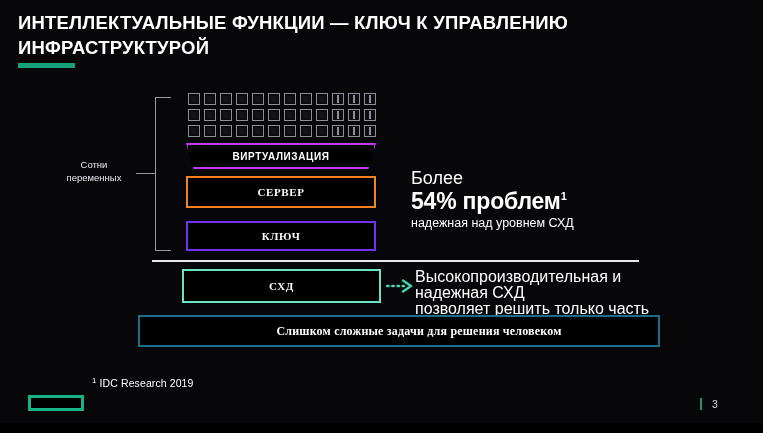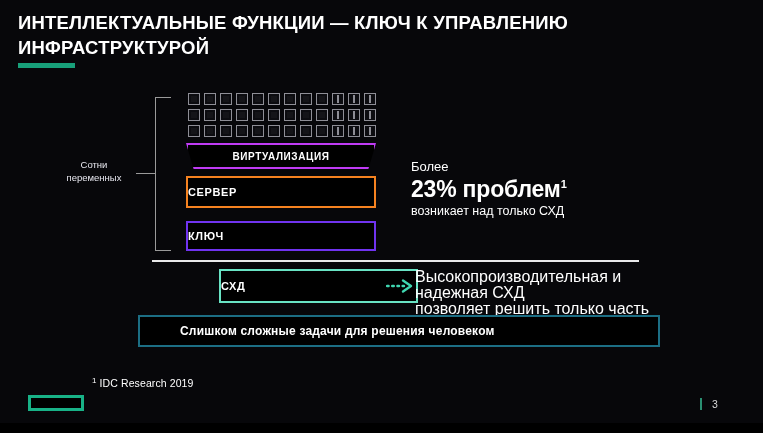--- a/index.html
+++ b/index.html
@@ -109,26 +109,27 @@
     margin-left: -0.8px;
     background: #8e8e96;
   }
 
   
   .layer-box {
     position: absolute;
     box-sizing: border-box;
     display: flex;
     align-items: center;
-    justify-content: flex-start;
+    justify-content: center;
     background: #000000;
     font-size: 11px;
     font-weight: bold;
     letter-spacing: 0.6px;
     color: #ffffff;
+    font-family: Liberation Serif, serif;
   }
 
   #box-virtualization {
     left: 186px;
     top: 143px;
     width: 190px;
     height: 26px;
     border: 2.4px solid #c03bf5;
     
     clip-path: polygon(0% 0%, 100% 0%, 96% 100%, 4% 100%);
@@ -163,21 +164,20 @@
     width: 190px;
     height: 30px;
     border: 2.4px solid #7033f0;
   }
   #box-storage {
     left: 182px;
     top: 269px;
     width: 199px;
     height: 34px;
     border: 2.6px solid #69e3c4;
-    margin-left: 37px;
   }
   #box-complex {
     left: 138px;
     top: 315px;
     width: 522px;
     height: 32px;
     border: 2.4px solid #1c6e84;
     font-size: 12px;
     font-weight: bold;
     letter-spacing: 0.2px;
@@ -195,23 +195,24 @@
   }
 
   
   #stat-block {
     position: absolute;
     left: 411px;
     top: 158px;
     width: 250px;
   }
   #stat-pre {
-    font-size: 13px;
+    font-size: 18px;
     color: #ffffff;
     line-height: 17px;
+    margin-top: 12px;
   }
   #stat-main {
     font-size: 23px;
     font-weight: bold;
     color: #ffffff;
     line-height: 28px;
     letter-spacing: -0.2px;
   }
   #stat-main sup {
     font-size: 11px;
@@ -355,22 +356,22 @@
   </div>
 
   <div id="divider"></div>
 
   <div id="box-storage" class="layer-box">
     <span>СХД</span>
   </div>
 
   <div id="stat-block">
     <div id="stat-pre">Более</div>
-    <div id="stat-main"><span>23% проблем</span><sup>1</sup></div>
-    <div id="stat-sub">возникает над только СХД</div>
+    <div id="stat-main"><span>54% проблем</span><sup>1</sup></div>
+    <div id="stat-sub">надежная над уровнем СХД</div>
   </div>
 
   <svg id="dotted-arrow" viewBox="0 0 30 16">
     <line x1="1" y1="8" x2="18" y2="8" stroke="#3fd6b0" stroke-width="2.4" stroke-linecap="round" stroke-dasharray="1.6 3.6"></line>
     <polyline points="17,2.5 25,8 17,13.5" fill="none" stroke="#3fd6b0" stroke-width="2.4" stroke-linecap="round" stroke-linejoin="round"></polyline>
   </svg>
 
   <div id="storage-note">Высокопроизводительная и надежная СХД
 позволяет решить только часть проблем</div>
 

